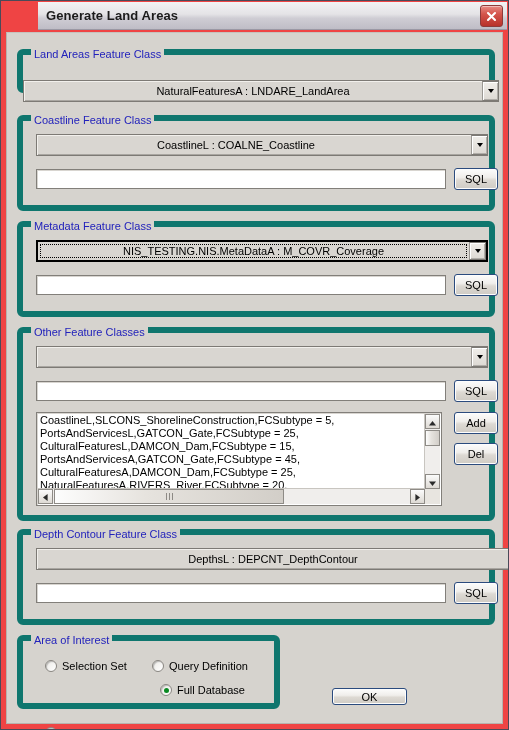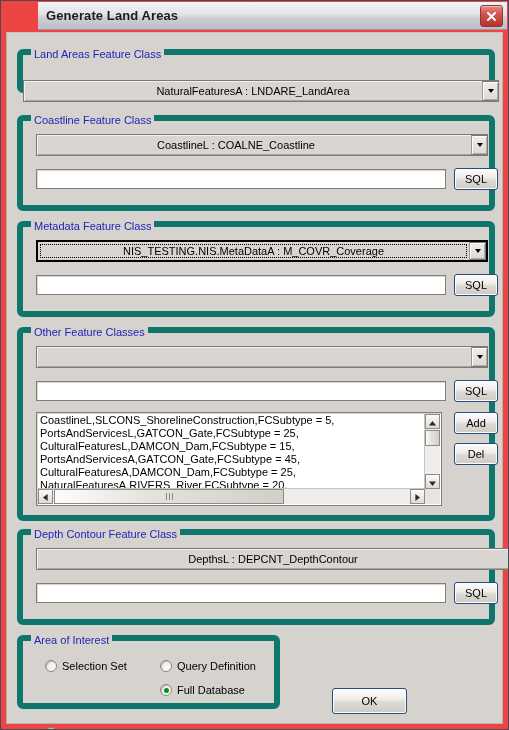--- a/index.html
+++ b/index.html
@@ -395,32 +395,32 @@
       <button class="btn" style="left:431px; top:47px; width:44px; height:22px;">SQL</button>
     </div>
 
     <div class="group" style="left:10px; top:602px; width:263px; height:74px;">
       <span class="legend">Area of Interest</span>
 
       <div class="radio-row" style="left:22px; top:19px;">
         <span class="radio-dot"></span>
         <span class="radio-label">Selection Set</span>
       </div>
-      <div class="radio-row" style="left:137px; top:19px;align-items:flex-end;">
+      <div class="radio-row" style="left:129px; top:19px;align-items:flex-end;">
         <span class="radio-dot"></span>
         <span class="radio-label">Query Definition</span>
       </div>
       <div class="radio-row" style="left:22px; top:43px;margin-top:43px;">
         <span class="radio-dot"></span>
         <span class="radio-label">Current Extent</span>
       </div>
       <div class="radio-row checked" style="left:137px; top:43px;">
         <span class="radio-dot">
             <span class="inner"></span>
           </span>
         <span class="radio-label">Full Database</span>
       </div>
     </div>
 
-    <button class="btn" style="left:325px; top:655px; width:75px; height:26px;">OK</button>
+    <button class="btn" style="left:325px; top:655px; width:75px; height:17px;">OK</button>
 
   </div>
 </div>
 
 </body></html>

